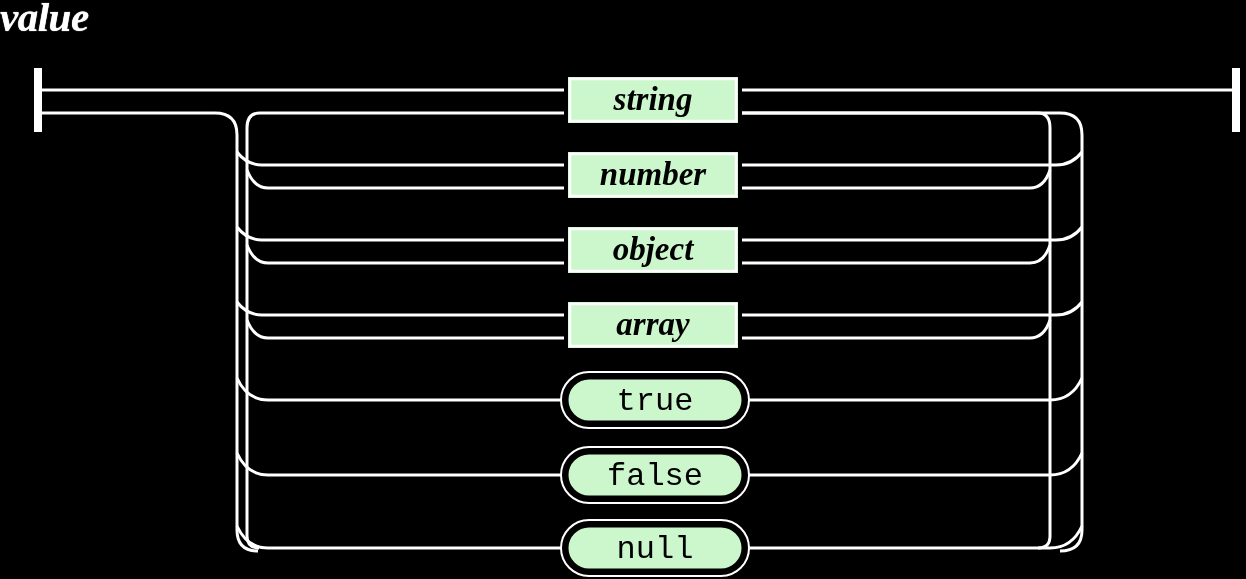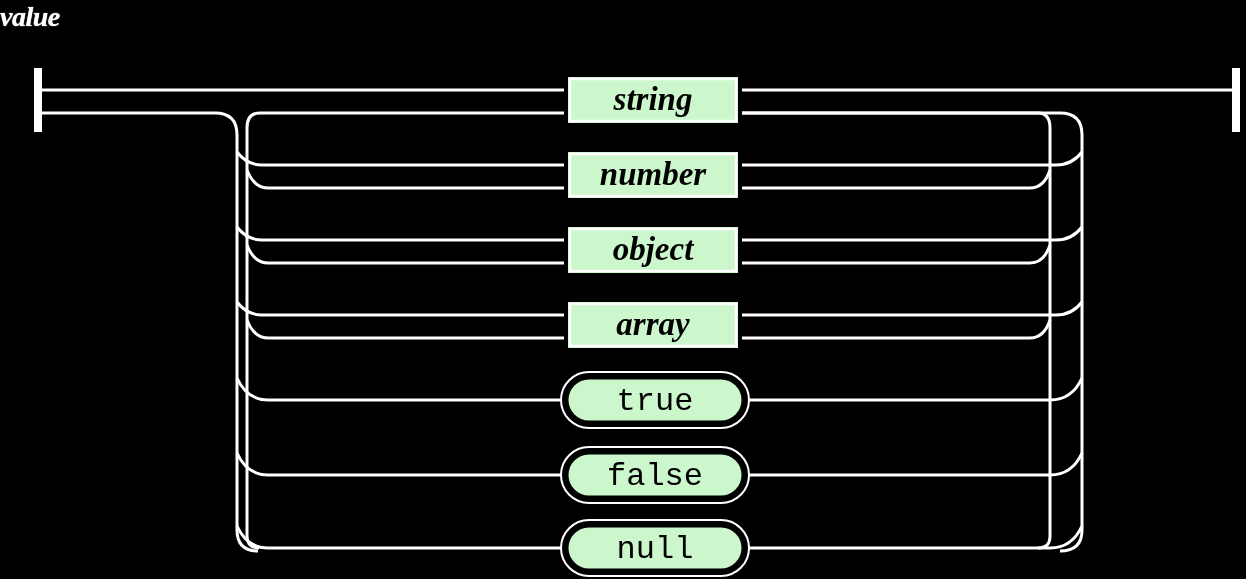--- a/index.html
+++ b/index.html
@@ -20,21 +20,21 @@
     background: #000000;
   }
   .title-label {
     position: absolute;
     left: 0px;
     top: 0px;
     color: #ffffff;
     font-family: "Liberation Serif", serif;
     font-weight: bold;
     font-style: italic;
-    font-size: 28px;
+    font-size: 41px;
     line-height: 34px;
     letter-spacing: -0.5px;
     white-space: nowrap;
     text-shadow: 0 0 1px #ffffff;
   }
   svg.rail-canvas {
     position: absolute;
     left: 0;
     top: 0;
     width: 1246px;

